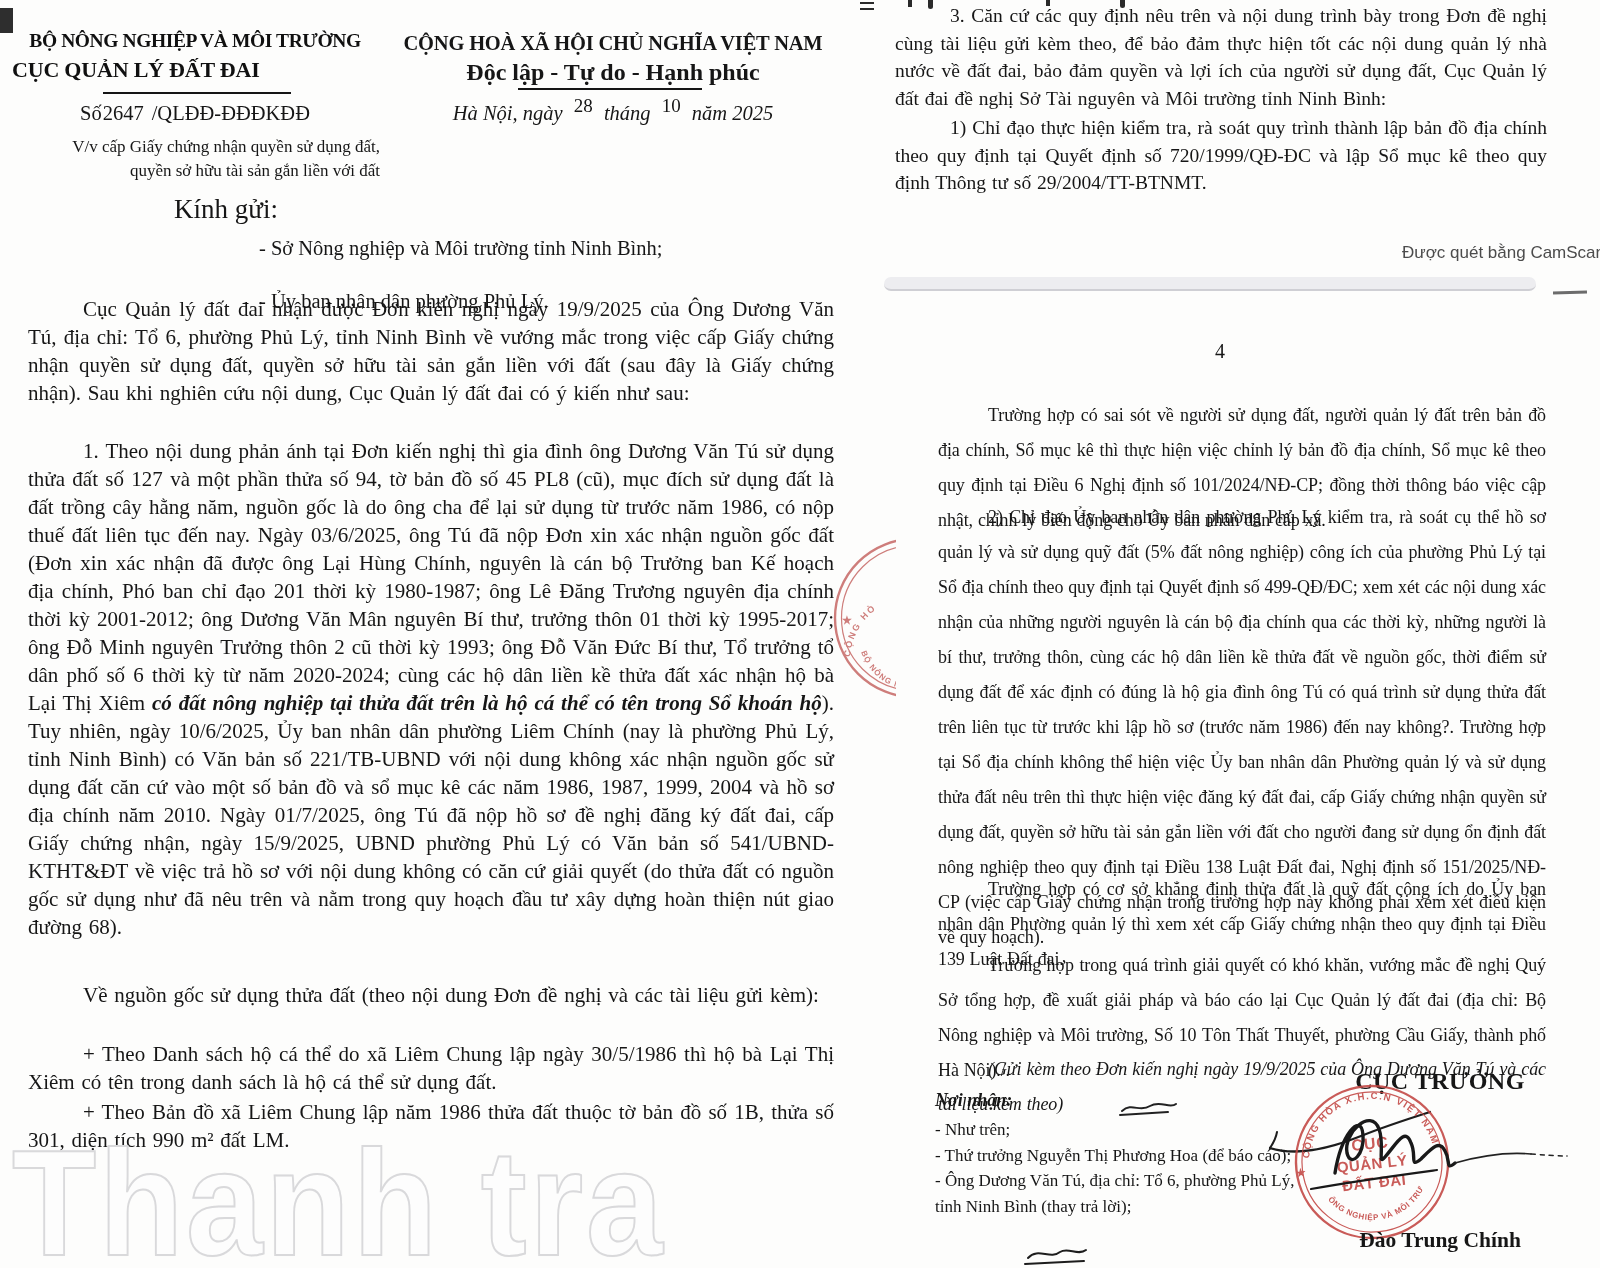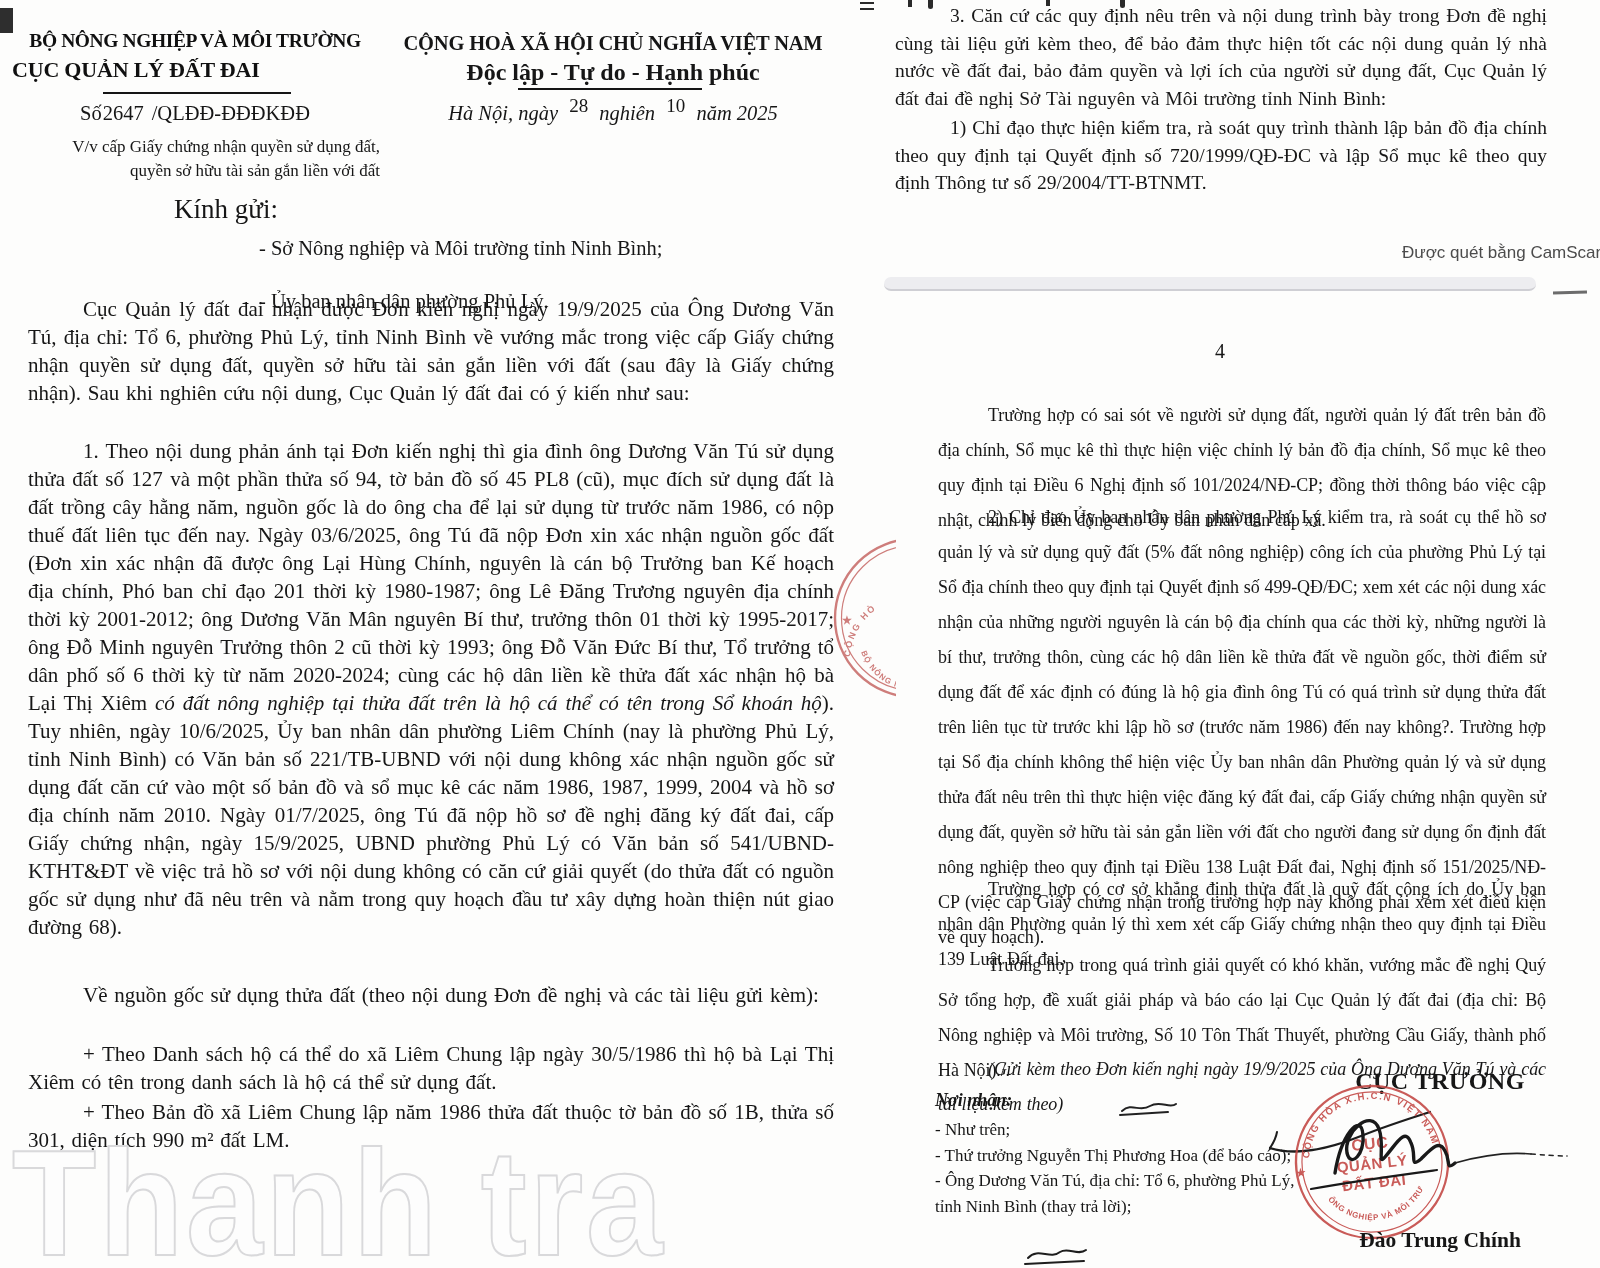--- a/index.html
+++ b/index.html
@@ -19,21 +19,21 @@
   .motto1{left:390px;top:32px;width:446px;text-align:center;font-weight:bold;font-size:20.5px;letter-spacing:-0.2px;}
   .motto2{left:390px;top:59px;width:446px;text-align:center;font-weight:bold;font-size:24px;}
   .motto-underline{left:518px;top:88px;width:184px;height:2px;background:#151515;}
   .date-line{left:390px;top:102px;width:446px;text-align:center;font-style:italic;font-size:20.5px;}
   .date-line .sup{font-style:normal;font-size:19px;position:relative;top:-8px;padding:0 6px;margin-top:16px;}
   .salutation{left:174px;top:194px;font-size:27px;text-align:right;}
   .recipient1{left:259px;top:237px;font-size:20.5px;}
   .recipient2{left:259px;top:290px;font-size:20.5px;}
   .lp-body{left:28px;width:806px;font-size:21px;line-height:28px;text-align:justify;word-spacing:1.5px;}
   .indent{text-indent:55px;}
-  .bold-italic{font-weight:normal;font-style:italic;}
+  .bold-italic{font-weight:bold;font-style:italic;}
   .corner-mark{left:0;top:8px;width:13px;height:25px;background:#2e2e2e;}
   .watermark{
     left:12px;top:1128px;font-family:"Liberation Sans",sans-serif;font-weight:bold;
     font-size:150px;line-height:150px;color:#fdfdfd;letter-spacing:3px;
     -webkit-text-stroke:2px #d9d9db;text-shadow:0 0 2px #e6e6e8;transform:scaleX(.92);transform-origin:left;
   }
   
   .half-stamp-clip{left:820px;top:528px;width:76px;height:180px;overflow:hidden;opacity:.82;}
   
   .rp-top{left:895px;width:652px;font-size:19.5px;line-height:27.5px;text-align:justify;word-spacing:1px;}
@@ -69,21 +69,21 @@
   <div>V/v cấp Giấy chứng nhận quyền sử dụng đất,</div>
   <div>quyền sở hữu tài sản gắn liền với đất</div>
 </div>
 
 <div class="abs motto1">CỘNG HOÀ XÃ HỘI CHỦ NGHĨA VIỆT NAM</div>
 <div class="abs motto2">Độc lập - Tự do - Hạnh phúc</div>
 <div class="abs motto-underline"></div>
 <div class="abs date-line">
   <span>Hà Nội, ngày</span>
   <span class="sup">28</span>
-  <span>nghiên</span>
+  <span>tháng</span>
   <span class="sup">10</span>
   <span>năm 2025</span>
 </div>
 
 <div class="abs salutation">Kính gửi:</div>
 <div class="abs recipient1">- Sở Nông nghiệp và Môi trường tỉnh Ninh Bình;</div>
 <div class="abs recipient2">- Ủy ban nhân dân phường Phủ Lý.</div>
 
 <div class="abs lp-body indent" style="top:295px;">Cục Quản lý đất đai nhận được Đơn kiến nghị ngày 19/9/2025 của Ông Dương Văn Tú, địa chỉ: Tổ 6, phường Phủ Lý, tỉnh Ninh Bình về vướng mắc trong việc cấp Giấy chứng nhận quyền sử dụng đất, quyền sở hữu tài sản gắn liền với đất (sau đây là Giấy chứng nhận). Sau khi nghiên cứu nội dung, Cục Quản lý đất đai có ý kiến như sau:</div>
 

